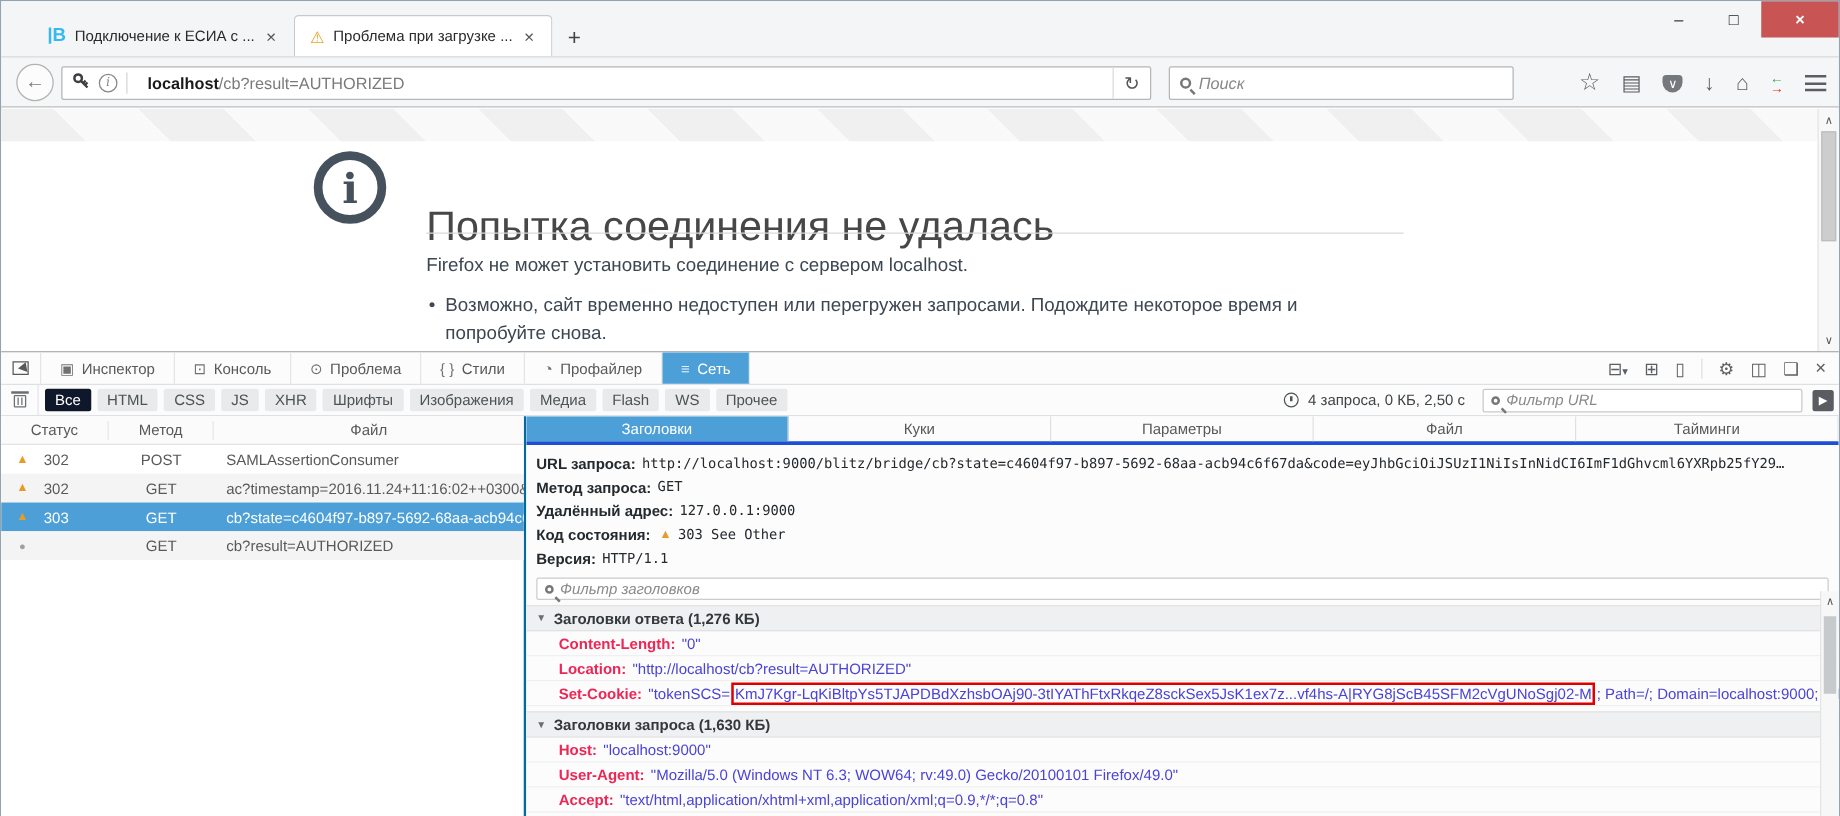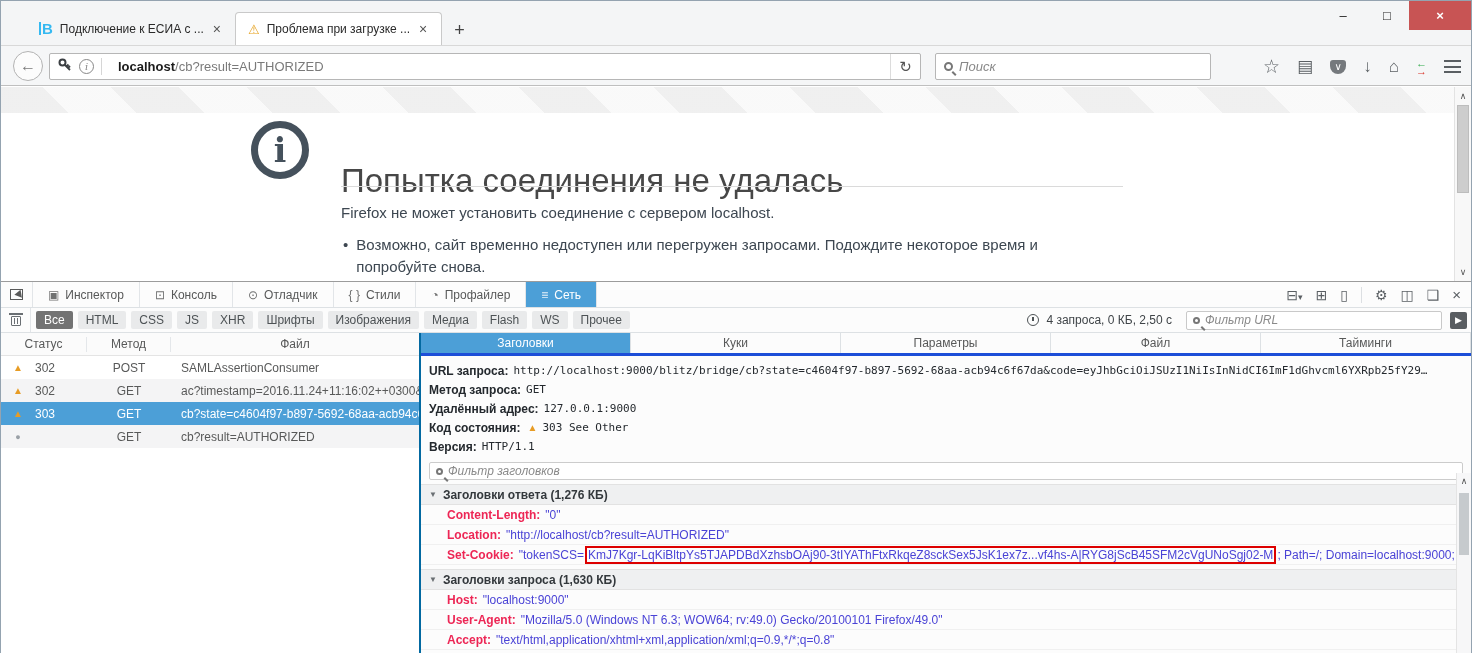--- a/index.html
+++ b/index.html
@@ -87,21 +87,21 @@
     border-top:7px solid #585959; transform:rotate(-40deg); }
   .dt-right { margin-left:auto; display:flex; align-items:center; gap:13px; padding:0 10px; font-size:14px; color:#5a5f63; }
   .dt-right .sep { width:1px; height:16px; background:#dcdfe2; }
 
   .dt-filterbar { display:flex; align-items:center; height:25px; border-bottom:1px solid #dde1e4; background:#fcfcfc; }
   .trashcell { width:30px; display:flex; align-items:center; justify-content:center; border-right:1px solid #e2e5e8; height:100%; }
   .trash { width:10px; height:10px; border:1px solid #6a6f73; border-radius:1px; position:relative; margin-top:2px; }
   .trash::before { content:""; position:absolute; left:-3px; top:-4px; width:14px; height:2px; background:#6a6f73; }
   .trash::after { content:""; position:absolute; left:2px; top:1px; width:1px; height:6px; background:#6a6f73; box-shadow:3px 0 #6a6f73; }
   .pill { background:#e9eaeb; border-radius:2px; padding:2px 8px; margin-left:5px; color:#4d5255; }
-  .pill.active { background:#737373; color:#fff; }
+  .pill.active { background:#0f172a; color:#fff; }
   .dt-summary { margin-left:auto; display:flex; align-items:center; gap:7px; color:#3f4448; font-weight:normal; }
   .clock { width:12px; height:12px; border:1.5px solid #4d5255; border-radius:50%; position:relative; }
   .clock::after { content:""; position:absolute; left:4px; top:2px; width:1.5px; height:4px; background:#4d5255; }
   .urlfilter { width:256px; height:19px; border:1px solid #c9c9c9; border-radius:2px; background:#fff;
     display:flex; align-items:center; gap:5px; padding:0 6px; margin:0 8px 0 14px; }
   .urlfilter input { border:none; outline:none; flex:1; font-size:12px; font-family:inherit; }
   .urlfilter input::placeholder { font-style:italic; color:#8a8a8a; }
   .paneltoggle { width:17px; height:17px; background:#595d61; color:#fff; font-size:9px;
     display:flex; align-items:center; justify-content:center; border-radius:2px; margin-right:4px; }
 
@@ -237,21 +237,21 @@
       <div class="dt-tab">
           <span class="tico">▣</span>
           <span>Инспектор</span>
         </div>
       <div class="dt-tab">
           <span class="tico">⊡</span>
           <span>Консоль</span>
         </div>
       <div class="dt-tab">
           <span class="tico">⊙</span>
-          <span>Отладчик</span>
+          <span>Проблема</span>
         </div>
       <div class="dt-tab">
           <span class="tico">{ }</span>
           <span>Стили</span>
         </div>
       <div class="dt-tab">
           <span class="tico">◔</span>
           <span>Профайлер</span>
         </div>
       <div class="dt-tab active">

